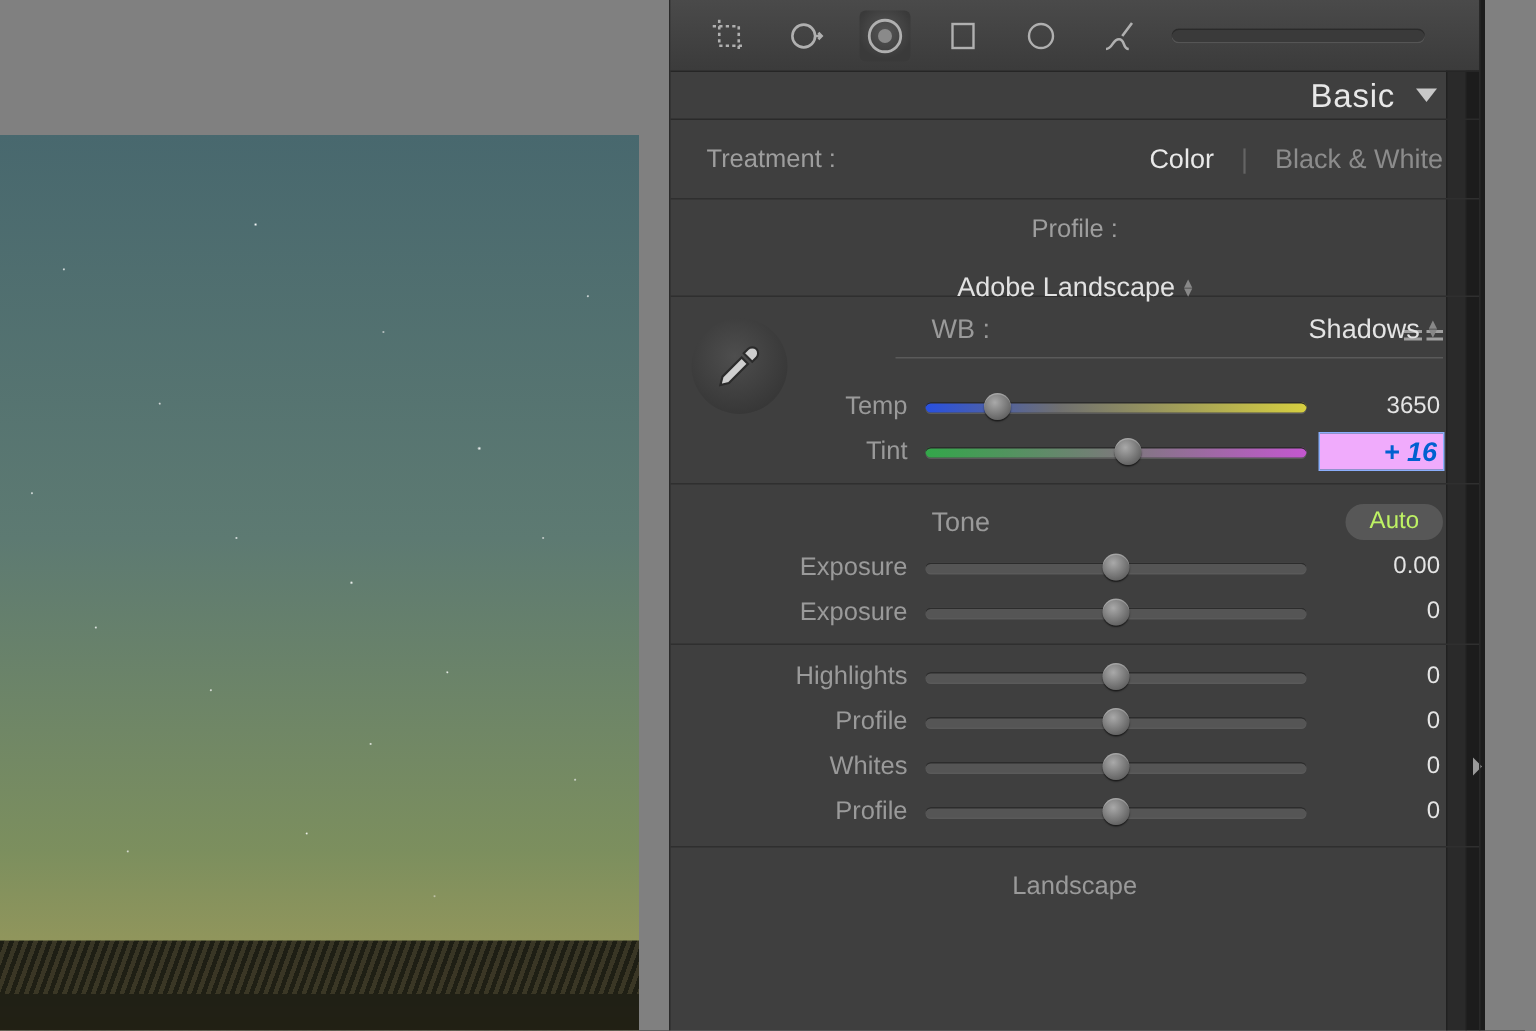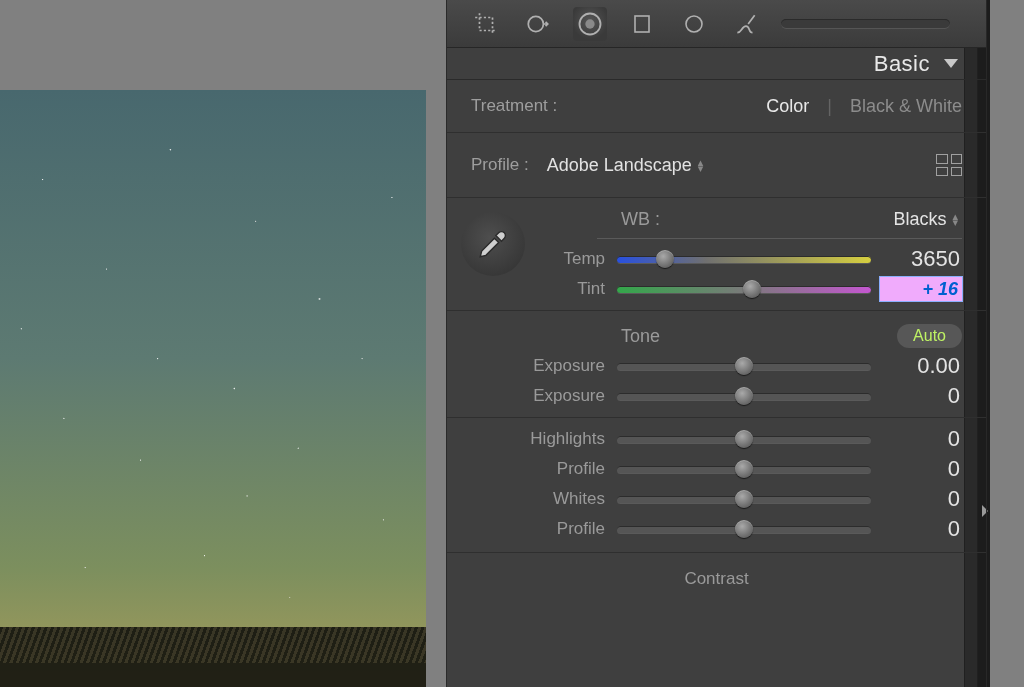--- a/index.html
+++ b/index.html
@@ -110,50 +110,50 @@
 
   
   .treatment .treat-label { flex:0 0 auto; }
   .treatment .spacer { flex:1; }
   .treatment .opt { cursor:pointer; }
   .treatment .opt-color { color:#e8e8e8; }
   .treatment .opt-bw { color:#8c8c8c; }
   .treatment .divider { color:#646464; margin:0 18px; }
 
   
-  .profile-row { display:flex; align-items:center; gap:18px; height:44px; }
+  .profile-row { display:flex; align-items:center; gap:18px; height:44px;flex-direction:column; }
   .profile-row .profile-val { color:#e2e2e2; display:flex; align-items:center; gap:6px; cursor:pointer; }
   .updn { display:inline-block; font-size:11px; line-height:6px; color:#888; }
   .grid-btn { margin-left:auto; width:26px; height:22px; display:grid; grid-template-columns:1fr 1fr; grid-template-rows:1fr 1fr; gap:3px; cursor:pointer;}
   .grid-btn span { border:1.5px solid #a0a0a0; }
 
   
   .wb-block { position:relative; padding-top:6px; padding-bottom:6px;}
   .eyedrop-wrap { position:absolute; left:14px; top:14px; width:64px; height:64px;
                   border-radius:50%; background:radial-gradient(circle at 45% 40%, #4e4e4e, #373737 75%);
                   display:flex; align-items:center; justify-content:center; cursor:pointer;}
-  .wb-head { display:flex; align-items:center; justify-content:flex-end; gap:6px; height:30px; margin-bottom:0;}
+  .wb-head { display:flex; align-items:center; justify-content:flex-end; gap:6px; height:30px; margin-bottom:12px;}
   .wb-head .wb-label { color:#9a9a9a; margin-right:auto; margin-left:150px; }
   .wb-head .wb-preset { color:#e4e4e4; display:flex; align-items:center; gap:6px; cursor:pointer; margin-right:4px; }
   .wb-underline { position:absolute; left:150px; right:24px; top:40px; height:1px; background:#5a5a5a; }
 
   
   .slider-row { display:flex; align-items:center; height:30px; gap:0; }
   .slider-row .sl-label { width:146px; text-align:right; padding-right:12px; color:#9a9a9a; font-size:17px;}
   .track-wrap { position:relative; flex:0 0 254px; height:16px; }
   .track { position:absolute; left:0; right:0; top:5px; height:7px; border-radius:4px;
            background:#555; box-shadow: inset 0 1px 0 #2c2c2c, 0 1px 0 #5a5a5a; }
   .track.grad-temp { background: linear-gradient(to right, #2850e0, #707070 35%, #d6cf40); }
   .track.grad-tint { background: linear-gradient(to right, #33a74a, #7a7a7a 50%, #c457d0); }
   .thumb { position:absolute; top:-1px; width:18px; height:18px; margin-left:-9px;
            border-radius:50%;
            background: radial-gradient(circle at 40% 35%, #a9a9a9, #6c6c6c 65%, #4d4d4d);
            box-shadow: 0 1px 1px rgba(0,0,0,.6), inset 0 1px 0 rgba(255,255,255,.25);
            cursor:grab;}
-  .slider-row .sl-val { flex:1; text-align:right; color:#e4e4e4; font-size:22px; padding-right:2px;}
+  .slider-row .sl-val { flex:1; text-align:right; color:#e4e4e4; font-size:16px; padding-right:2px;}
   .val-input {
     width:82px; height:24px; margin-left:auto;
     background:#f0abfc; color:#0060d0; font-size:18px; font-weight:600;
     border:none; text-align:right; padding-right:4px;
     outline:1px solid #8aaefc;
     font-style:italic;
   }
 
   
   .tone-head { display:flex; align-items:center; height:30px; }
@@ -246,21 +246,21 @@
     <div class="section wb-block">
       <div class="eyedrop-wrap">
         <svg viewBox="0 0 24 24" width="34" height="34">
           <path d="M3 21l1-4 9-9 3 3-9 9-4 1z" fill="#cfcfcf" stroke="#2b2b2b" stroke-width="1"></path>
           <path d="M14 6l4 4 2-2c1-1 1-3 0-4s-3-1-4 0l-2 2z" fill="#cfcfcf" stroke="#2b2b2b" stroke-width="1"></path>
         </svg>
       </div>
       <div class="wb-head">
         <span class="wb-label">WB :</span>
         <span class="wb-preset">
-          <span>Blacks</span>
+          <span>Shadows</span>
           <span class="updn">▴<br>▾</span>
         </span>
       </div>
       <div class="wb-underline"></div>
 
       <div style="height:10px"></div>
 
       <div class="slider-row">
         <span class="sl-label">Temp</span>
         <div class="track-wrap">
@@ -333,17 +333,17 @@
         <span class="sl-label">Profile</span>
         <div class="track-wrap">
             <div class="track"></div>
             <div class="thumb" style="left:50%"></div>
           </div>
         <span class="sl-val">0</span>
       </div>
     </div>
 
     <div class="section" style="border-bottom:none;">
-      <div class="presence-head">Contrast</div>
+      <div class="presence-head">Landscape</div>
     </div>
 
   </div>
 </div>
 
 </body></html>

